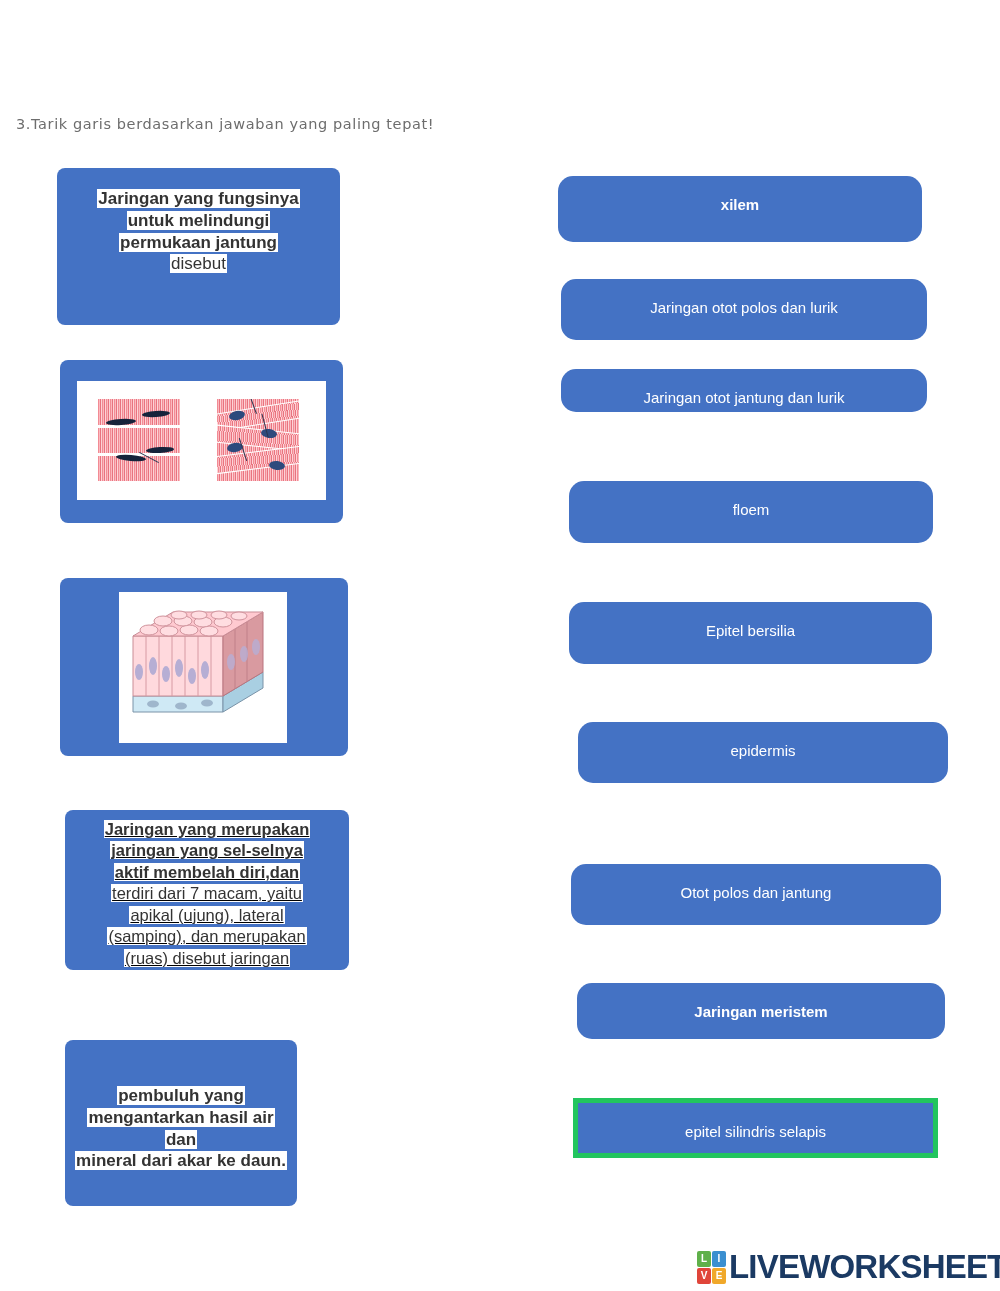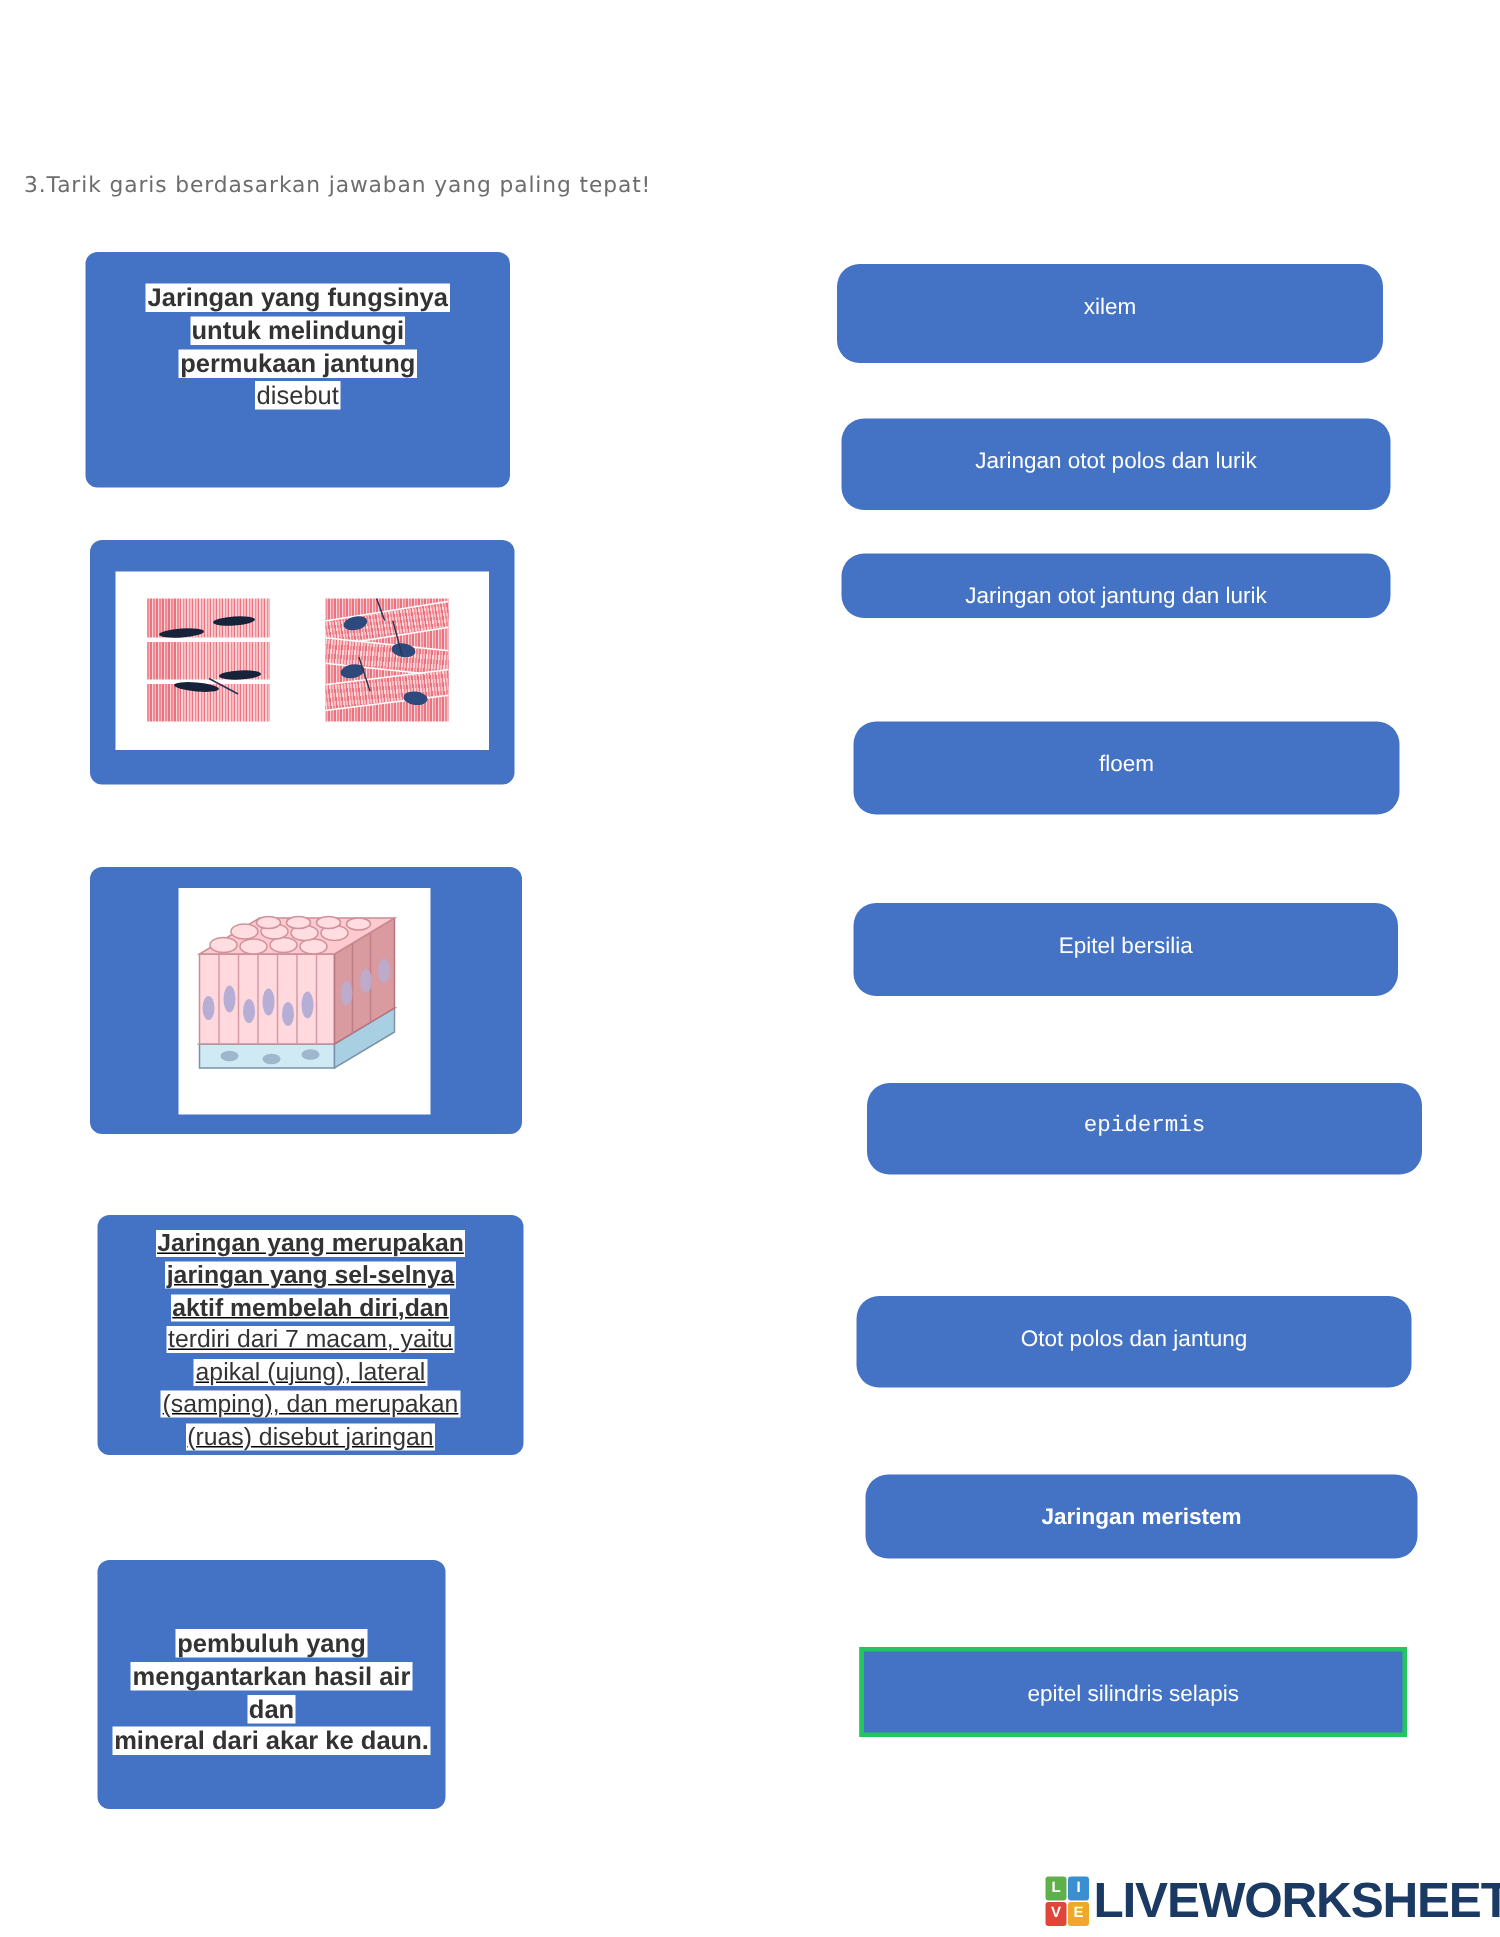--- a/index.html
+++ b/index.html
@@ -126,29 +126,29 @@
     color: #ffffff;
     font-size: 15px;
     display: flex;
     align-items: flex-start;
     justify-content: center;
     padding-top: 20px;
     font-weight: normal;
   }
   .option.square {
     border-radius: 0;
-    border: 3px solid #22c55e;
-  }
-
-  .o1 { left: 558px; top: 176px; width: 364px; height: 66px; }
+    border: 5px solid #22c55e;
+  }
+
+  .o1 { left: 558px; top: 176px; width: 364px; height: 66px; font-weight: bold; }
   .o2 { left: 561px; top: 279px; width: 366px; height: 61px; }
   .o3 { left: 561px; top: 369px; width: 366px; height: 43px; }
   .o4 { left: 569px; top: 481px; width: 364px; height: 62px; }
   .o5 { left: 569px; top: 602px; width: 363px; height: 62px; }
-  .o6 { left: 578px; top: 722px; width: 370px; height: 61px; font-family: Liberation Mono, monospace; }
+  .o6 { left: 578px; top: 722px; width: 370px; height: 61px; }
   .o7 { left: 571px; top: 864px; width: 370px; height: 61px; }
   .o8 { left: 577px; top: 983px; width: 368px; height: 56px; font-weight: bold; }
   .o9 { left: 573px; top: 1098px; width: 365px; height: 60px; }
 
   
   .footer-logo {
     position: absolute;
     left: 697px;
     top: 1248px;
     display: flex;

